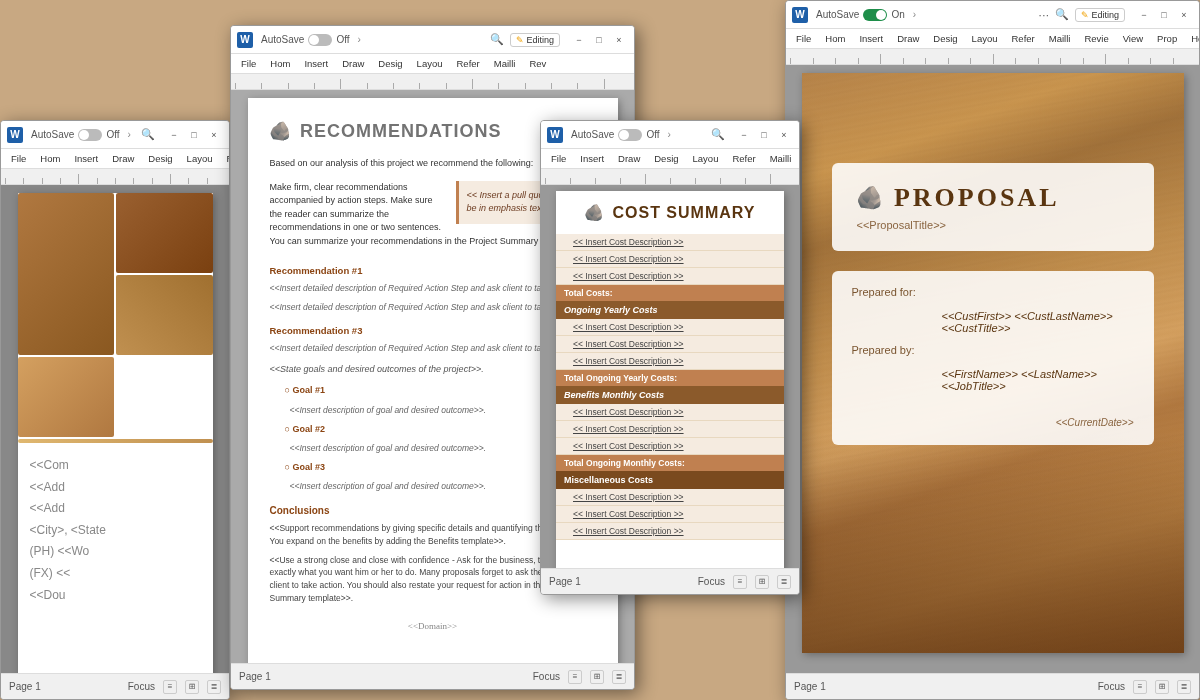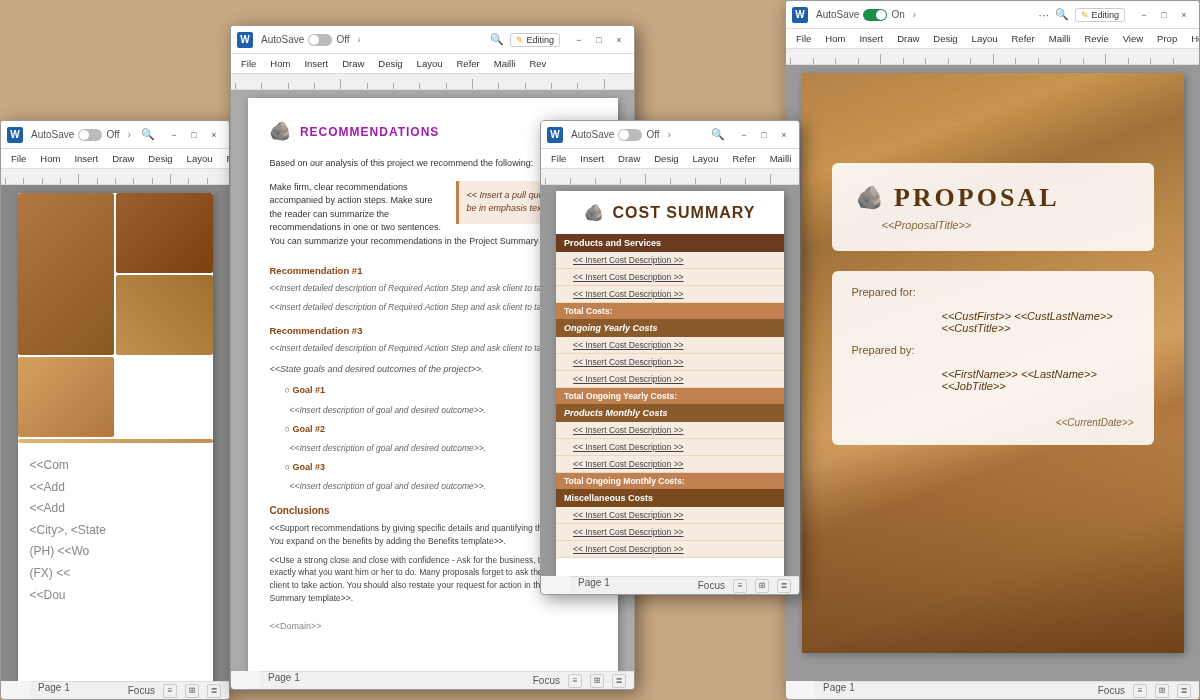--- a/index.html
+++ b/index.html
@@ -78,30 +78,30 @@
     }
     .doc-page {
       background: #fff;
       box-shadow: 2px 2px 8px rgba(0,0,0,0.3);
       position: relative;
       overflow: hidden;
     }
 
     
     .status-bar {
-      height: 18px;
+      height: 26px;
       background: #f0f0f0;
       border-top: 1px solid #ddd;
       display: flex;
+      align-items: center;
       padding: 0 8px;
       font-size: 10px;
       color: #555;
       flex-shrink: 0;
       justify-content: space-between;
-      margin-left: 29px;
     }
     .status-bar-right { display: flex; align-items: center; gap: 8px; }
     .view-btn { width: 14px; height: 14px; border: 1px solid #ccc; border-radius: 2px; display: flex; align-items: center; justify-content: center; font-size: 8px; cursor: pointer; }
 
     
     #win1 {
       left: 0px;
       top: 120px;
       width: 230px;
       height: 580px;
@@ -187,39 +187,39 @@
       margin-top: 10px;
     }
     .proposal-meta-row { display: flex; align-items: flex-start; margin-bottom: 10px; font-size: 11px; }
     .meta-label { color: #7a5530; width: 90px; flex-shrink: 0; }
     .meta-value { color: #5a3510; font-style: italic; margin-top: 24px; }
 
     
     .rec-content { font-size: 9.5px; color: #333; line-height: 1.5; }
     .rec-header { display: flex; align-items: center; gap: 8px; margin-bottom: 12px; }
     .rec-icon { font-size: 18px; }
-    .rec-title { font-size: 12px; font-weight: bold; color: #a21caf; letter-spacing: 1px; }
+    .rec-title { font-size: 18px; font-weight: bold; color: #737373; letter-spacing: 1px; }
     .rec-intro { margin-bottom: 10px; font-size: 9px; }
     .pull-quote-box {
       float: right;
       width: 140px;
       background: #f5ebe0;
       border-left: 3px solid #c08050;
       padding: 8px;
       margin: 0 0 8px 10px;
       font-size: 9px;
       color: #6b3a1f;
       font-style: italic;
     }
     .section-heading { font-weight: bold; color: #8b4513; font-size: 9.5px; margin: 10px 0 4px; }
     .template-text { color: #666; font-style: italic; font-size: 8.5px; }
     .goal-item { margin-left: 15px; margin-bottom: 6px; font-size: 9px; }
     .goal-item::before { content: "○ "; color: #8b4513; }
     .goal-heading { font-weight: bold; color: #8b4513; }
-    .domain-line { text-align: left; margin-top: 15px; font-size: 9px; color: #888; }
+    .domain-line { text-align: center; margin-top: 15px; font-size: 9px; color: #888; font-family: Liberation Serif, serif; }
     .cost-header { display: flex; align-items: center; justify-content: center; gap: 8px; padding: 12px; background: #fff; }
     .cost-icon { font-size: 16px; }
     .cost-title { font-size: 16px; font-weight: bold; color: #5a3510; letter-spacing: 1px; text-align: right; }
     .cost-table { width: 100%; border-collapse: collapse; }
     .cost-section-header { background: #6b3a1f; color: #fff; font-weight: bold; padding: 4px 8px; font-size: 9px; }
     .cost-row { background: #f5ebe0; padding: 3px 17px; font-size: 8.5px; color: #444; border-bottom: 1px solid #e8d8c0; text-decoration: underline; }
     .cost-total-row { background: #c08050; color: #fff; font-weight: bold; padding: 3px 8px; font-size: 8.5px; }
     .cost-ongoing-header { background: #8b5a2b; color: #fff; font-weight: bold; padding: 4px 8px; font-size: 9px; font-style: italic; }
     .cost-misc-header { background: #7a4a1e; color: #fff; font-weight: bold; padding: 4px 8px; font-size: 9px; }
 
@@ -486,23 +486,20 @@
     </div>
   </div>
   <div class="page-area" style="background:#999;padding:6px;">
     <div class="doc-page" style="width:228px;">
       <div class="cost-header">
         <span class="cost-icon">🪨</span>
         <span class="cost-title">COST SUMMARY</span>
       </div>
       <table class="cost-table">
         <tbody>
-            <tr>
-          <td class="cost-section-header">Products and Services</td>
-        </tr>
         <tr>
               <td class="cost-row">&lt;&lt; Insert Cost Description &gt;&gt;</td>
             </tr>
         <tr>
               <td class="cost-row">&lt;&lt; Insert Cost Description &gt;&gt;</td>
             </tr>
         <tr>
               <td class="cost-row">&lt;&lt; Insert Cost Description &gt;&gt;</td>
             </tr>
         <tr>
@@ -517,21 +514,21 @@
         <tr>
               <td class="cost-row">&lt;&lt; Insert Cost Description &gt;&gt;</td>
             </tr>
         <tr>
               <td class="cost-row">&lt;&lt; Insert Cost Description &gt;&gt;</td>
             </tr>
         <tr>
               <td class="cost-total-row">Total Ongoing Yearly Costs:</td>
             </tr>
         <tr>
-          <td class="cost-ongoing-header">Products Monthly Costs</td>
+          <td class="cost-ongoing-header">Benefits Monthly Costs</td>
         </tr>
         <tr>
               <td class="cost-row">&lt;&lt; Insert Cost Description &gt;&gt;</td>
             </tr>
         <tr>
               <td class="cost-row">&lt;&lt; Insert Cost Description &gt;&gt;</td>
             </tr>
         <tr>
               <td class="cost-row">&lt;&lt; Insert Cost Description &gt;&gt;</td>
             </tr>
@@ -637,21 +634,21 @@
       <div class="wood-overlay"></div>
 
       <div style="position:absolute;bottom:0;left:0;right:0;height:220px;background:linear-gradient(to top,rgba(80,40,10,0.6),transparent);z-index:0;"></div>
 
       <div class="proposal-content">
         <div class="proposal-title-box">
           <div style="display:flex;align-items:center;gap:10px;">
             <span style="font-size:22px;">🪨</span>
             <span style="font-size:26px;font-weight:bold;color:#5a3510;letter-spacing:3px;font-family:Georgia,serif;">PROPOSAL</span>
           </div>
-          <p style="color:#8a6540;font-size:11px;font-style:italic;margin-top:6px;margin-left:25px;">&lt;&lt;ProposalTitle&gt;&gt;</p>
+          <p style="color:#8a6540;font-size:11px;margin-top:6px;">&lt;&lt;ProposalTitle&gt;&gt;</p>
         </div>
         <div class="proposal-meta-box">
           <div class="proposal-meta-row">
             <span class="meta-label">Prepared for:</span>
             <span class="meta-value">&lt;&lt;CustFirst&gt;&gt; &lt;&lt;CustLastName&gt;&gt; &lt;&lt;CustTitle&gt;&gt;</span>
           </div>
           <div class="proposal-meta-row">
             <span class="meta-label">Prepared by:</span>
             <span class="meta-value">&lt;&lt;FirstName&gt;&gt; &lt;&lt;LastName&gt;&gt; &lt;&lt;JobTitle&gt;&gt;</span>
           </div>

